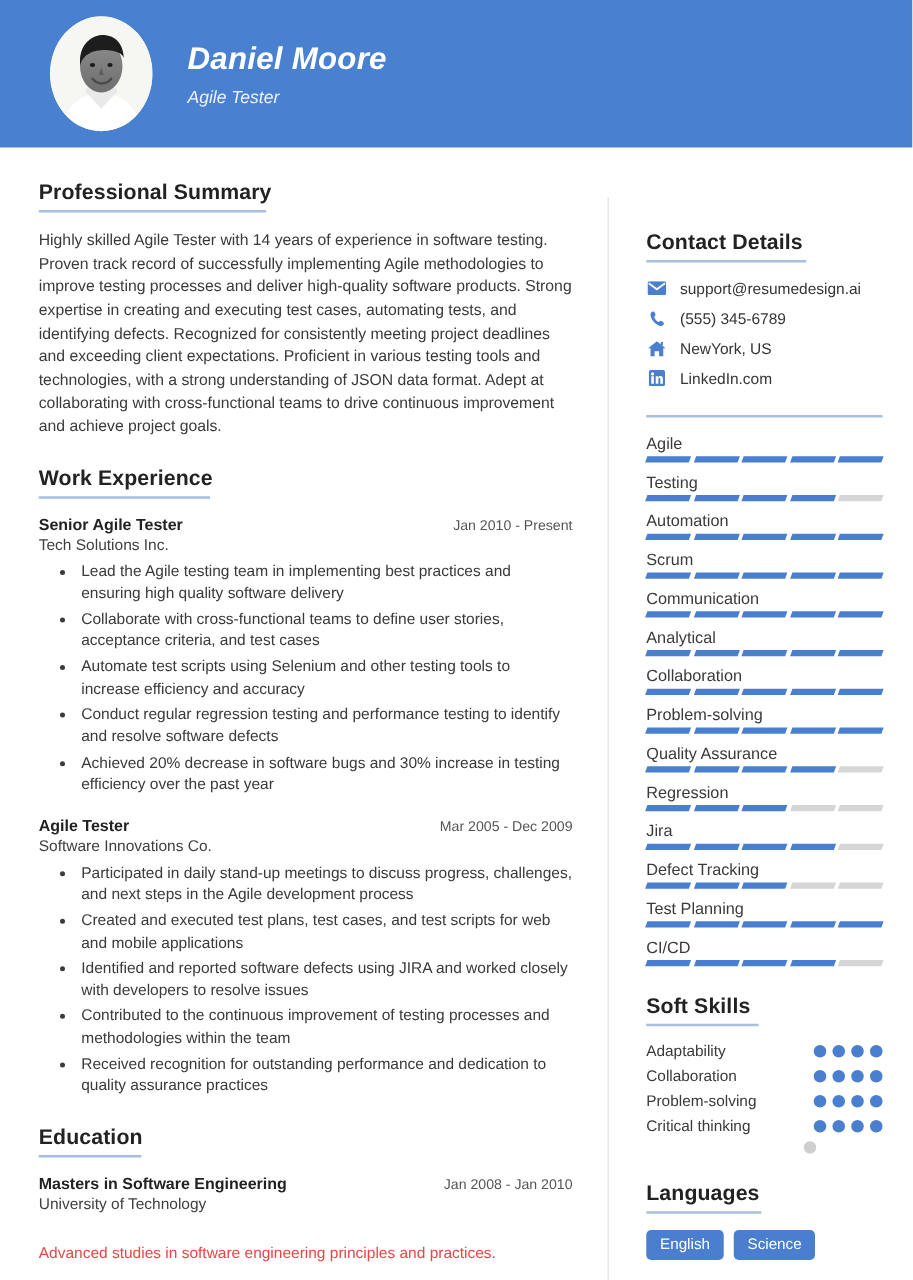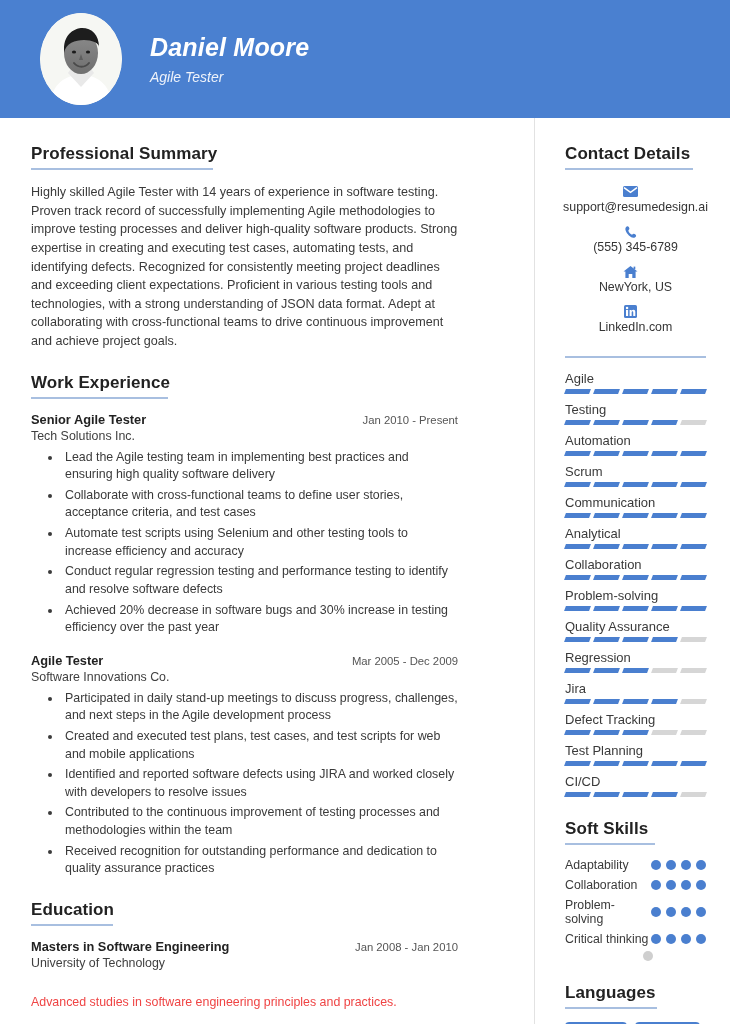--- a/index.html
+++ b/index.html
@@ -52,23 +52,24 @@
   .body-wrap {
     display: flex;
     height: 906px;
     justify-content: space-between;
   }
   .col-left {
     width: 486px;
     padding: 26px 28px 0 31px;
   }
   .col-right {
-    width: 196px;
+    width: 244px;
     border-left: 1px solid #e2e2e2;
     padding: 26px 24px 0 30px;
+    margin-top: 40px;
   }
 
   
   .sec-title {
     font-size: 17px;
     font-weight: bold;
     color: #222222;
     letter-spacing: 0.1px;
   }
   .sec-rule {
@@ -134,21 +135,20 @@
     color: #3a3a3a;
     margin-bottom: 3px;
     padding-left: 3px;
   }
 
   
   .contact-row {
     display: flex;
     align-items: center;
     margin-bottom: 9px;
-    flex-direction: column;
   }
   .contact-icon {
     width: 17px;
     height: 15px;
     flex: 0 0 17px;
     display: flex;
     align-items: center;
     justify-content: center;
     margin-right: 10px;
   }

